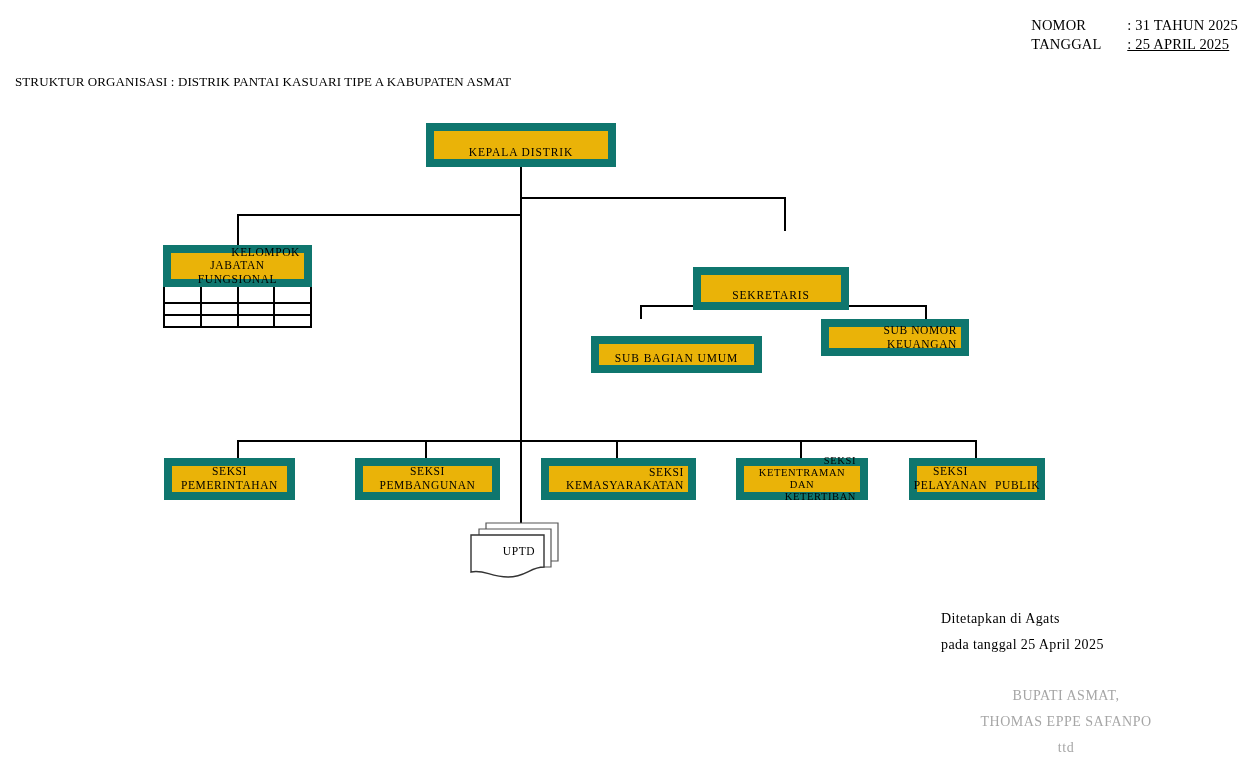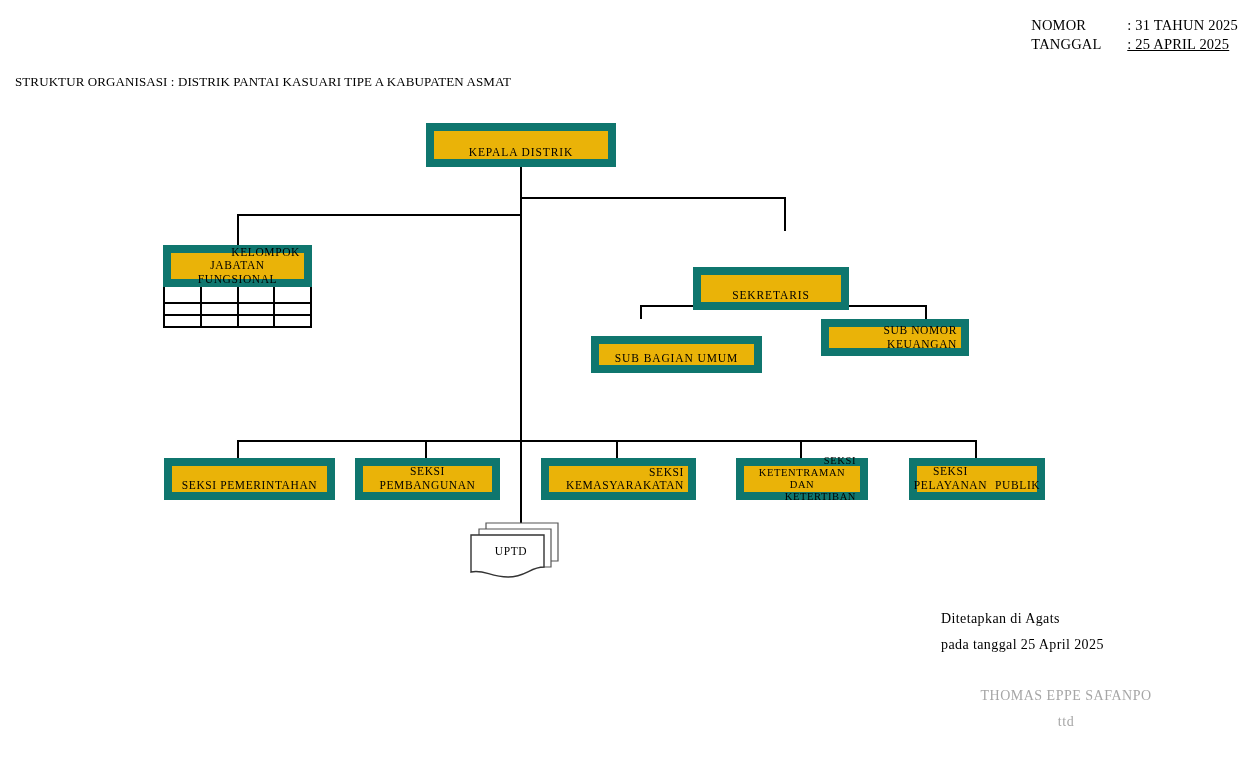--- a/index.html
+++ b/index.html
@@ -108,21 +108,21 @@
     position: absolute;
     left: 468px;
     top: 521px;
     width: 96px;
     height: 58px;
     z-index: 4;
   }
   #uptd-group svg { display: block; }
   .uptd-text {
     position: absolute;
-    left: 4px;
+    left: 12px;
     top: 24px;
     width: 78px;
     text-align: center;
     font-size: 11.5px;
     letter-spacing: 0.6px;
   }
 
   
   #signature-block {
     position: absolute;
@@ -214,21 +214,21 @@
 </div>
 
 <div class="node" style="left:591px; top:336px; width:171px; height:37px;">
   <span class="node-label sp-wide">SUB  BAGIAN  UMUM</span>
 </div>
 <div class="node" style="left:821px; top:319px; width:148px; height:37px; flex-direction:column;">
   <span class="node-label">SUB NOMOR</span>
   <span class="node-label">KEUANGAN</span>
 </div>
 
-<div class="node" style="left:164px; top:458px; width:171px; height:42px;">
+<div class="node" style="left:164px; top:458px; width:131px; height:42px;">
   <span class="node-label">SEKSI   PEMERINTAHAN</span>
 </div>
 <div class="node" style="left:355px; top:458px; width:145px; height:42px;">
   <span class="node-label">SEKSI  PEMBANGUNAN</span>
 </div>
 <div class="node" style="left:541px; top:458px; width:155px; height:42px; flex-direction:column;">
   <span class="node-label">SEKSI</span>
   <span class="node-label">KEMASYARAKATAN</span>
 </div>
 <div class="node" style="left:736px; top:458px; width:132px; height:42px; flex-direction:column; font-size:10.5px; line-height:12px;">
@@ -249,15 +249,16 @@
   </svg>
   <span class="uptd-text">UPTD</span>
 </div>
 
 <div id="signature-block">
   <span class="sig-line">Ditetapkan di Agats</span>
   <span class="sig-line">pada tanggal 25 April 2025</span>
 </div>
 
 <div id="signer-block">
+  <span class="signer-line">BUPATI ASMAT,</span>
   <span class="signer-line">THOMAS EPPE SAFANPO</span>
   <span class="signer-line">ttd</span>
 </div>
 
 </body></html>

